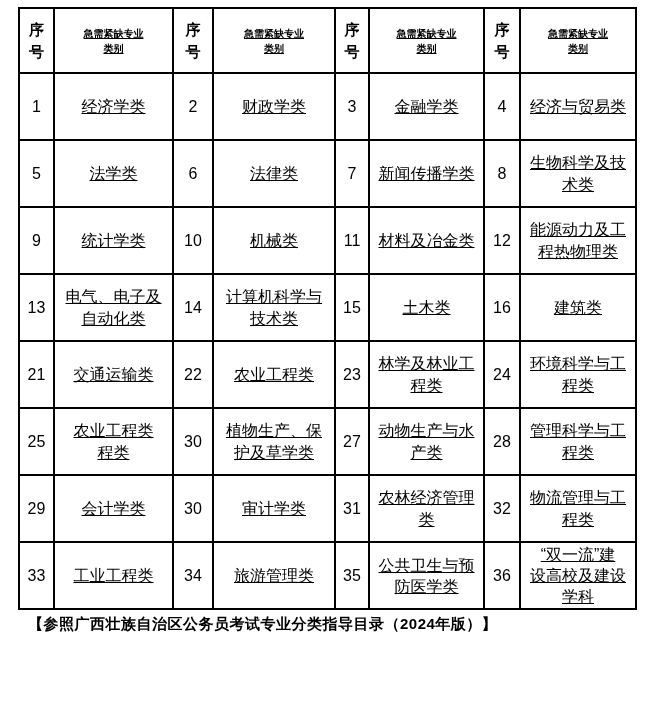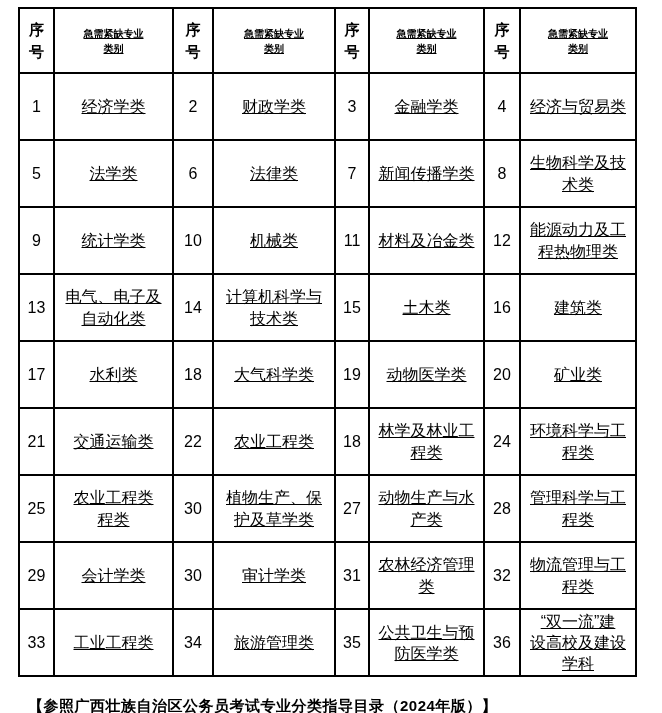--- a/index.html
+++ b/index.html
@@ -51,21 +51,21 @@
   td.seq-c {
     font-size: 16px;
     font-weight: normal;
   }
   td.cat-c {
     font-size: 16px;
     line-height: 1.32;
     text-decoration: underline;
   }
   .footnote {
-    margin: 20px 0 0 28px;
+    margin: 5px 0 0 28px;
     font-size: 15px;
     font-weight: bold;
     letter-spacing: 0.5px;
   }
   
   col.c-seq1 { width: 35px; }
   col.c-cat1 { width: 119px; }
   col.c-seq2 { width: 40px; }
   col.c-cat2 { width: 122px; }
   col.c-seq3 { width: 34px; }
@@ -147,35 +147,25 @@
 自动化类</td>
           <td class="seq-c">14</td>
           <td class="cat-c">计算机科学与
 技术类</td>
           <td class="seq-c">15</td>
           <td class="cat-c">土木类</td>
           <td class="seq-c">16</td>
           <td class="cat-c">建筑类</td>
         </tr>
         <tr>
-          <td class="seq-c">17</td>
-          <td class="cat-c">水利类</td>
-          <td class="seq-c">18</td>
-          <td class="cat-c">大气科学类</td>
-          <td class="seq-c">19</td>
-          <td class="cat-c">动物医学类</td>
-          <td class="seq-c">20</td>
-          <td class="cat-c">矿业类</td>
-        </tr>
-        <tr>
           <td class="seq-c">21</td>
           <td class="cat-c">交通运输类</td>
           <td class="seq-c">22</td>
           <td class="cat-c">农业工程类</td>
-          <td class="seq-c">18</td>
+          <td class="seq-c">23</td>
           <td class="cat-c">林学及林业工
 程类</td>
           <td class="seq-c">24</td>
           <td class="cat-c">环境科学与工
 程类</td>
         </tr>
         <tr>
           <td class="seq-c">25</td>
           <td class="cat-c">农业工程类
 程类</td>

